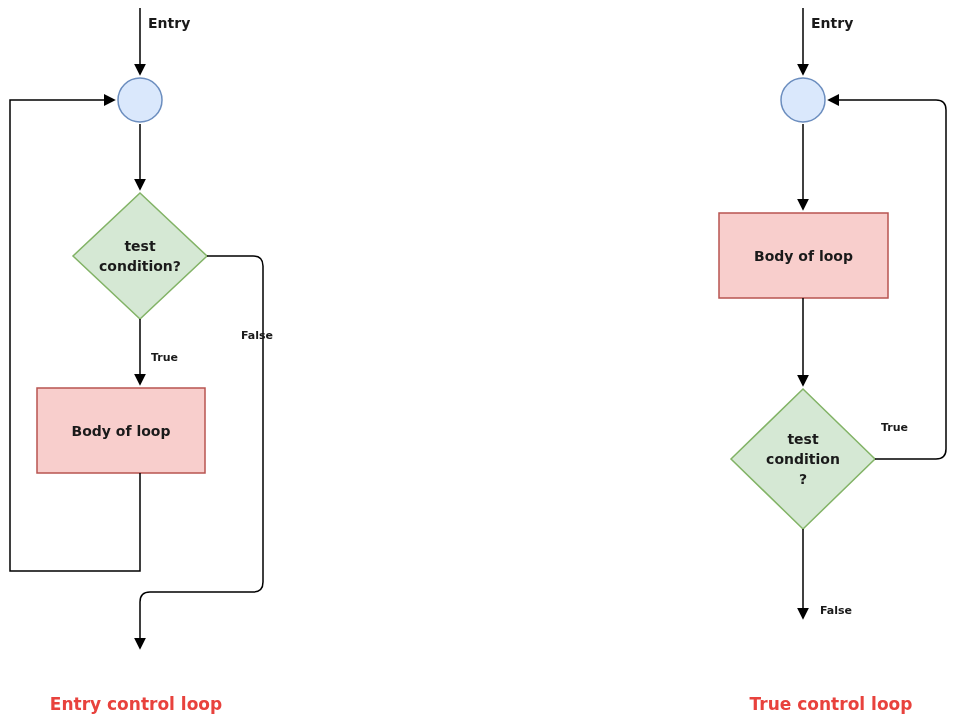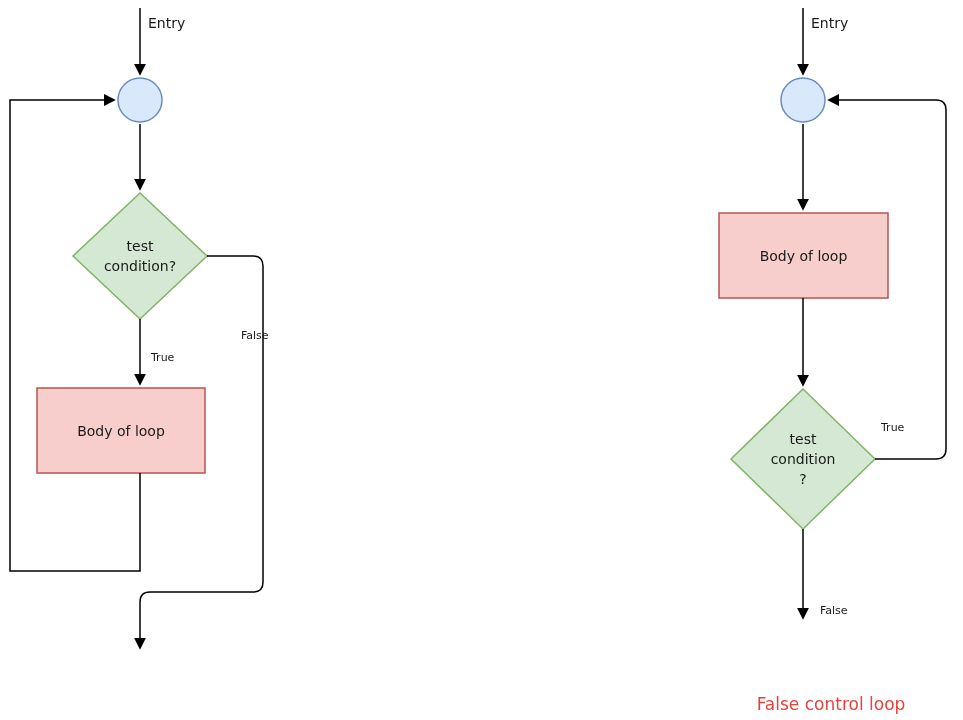--- a/index.html
+++ b/index.html
@@ -3,21 +3,21 @@
 <meta charset="utf-8">
 <style>
   html, body { margin: 0; padding: 0; }
   body {
     width: 963px; height: 720px;
     background: #ffffff;
     font-family: "DejaVu Sans", "Liberation Sans", sans-serif;
     position: relative;
     overflow: hidden;
   }
-  #canvas { position: absolute; left: 0; top: 0; width: 963px; height: 720px; }
+  #canvas { position: absolute; left: 0; top: 0; width: 963px; height: 720px; font-weight: bold; }
   svg.diagram-layer { position: absolute; left: 0; top: 0; }
   svg.diagram-layer path, svg.diagram-layer circle, svg.diagram-layer polygon, svg.diagram-layer rect {
     stroke-width: 1.5;
   }
   .connector { fill: none; stroke: #000000; }
   .circle-node { stroke: #6c8ebf; }
   .decision-node { stroke: #82b366; }
   .process-node { stroke: #b85450; }
   .label {
     position: absolute;
@@ -94,23 +94,24 @@
       <path class="connector" d="M803,529 V618" marker-end="url(#arrow)"></path>
     </g>
   </svg>
 
   <div class="label l-entry">Entry</div>
   <div class="node-text l-decision">test
 condition?</div>
   <div class="label branch-label l-true">True</div>
   <div class="node-text l-body">Body of loop</div>
   <div class="label branch-label l-false">False</div>
+  <div class="caption l-caption">Entry control loop</div>
 
   <div class="label r-entry">Entry</div>
   <div class="node-text r-body">Body of loop</div>
   <div class="node-text r-decision">test
 condition
 ?</div>
   <div class="label branch-label r-true">True</div>
   <div class="label branch-label r-false">False</div>
-  <div class="caption r-caption">False control loop</div>
+  <div class="caption r-caption">True control loop</div>
 
 </div>
 
 </body></html>

